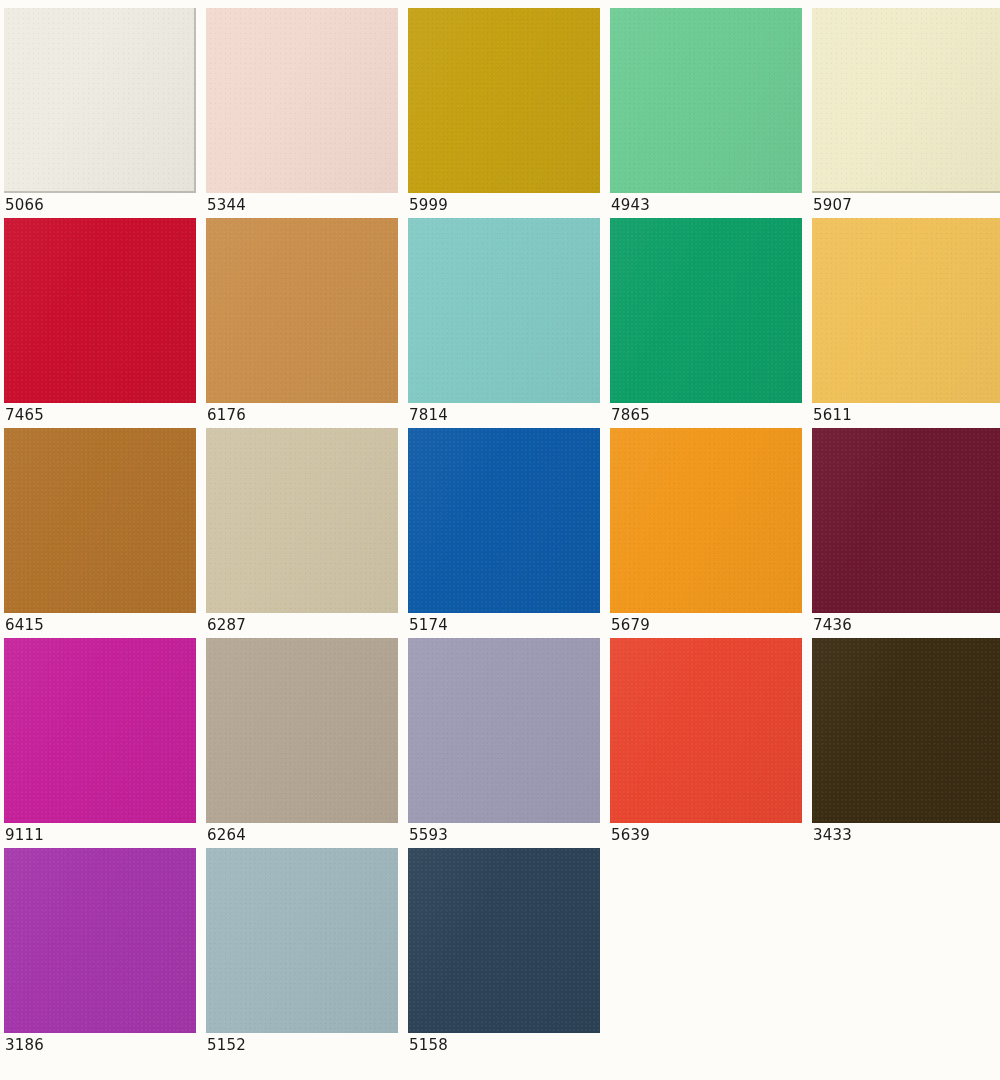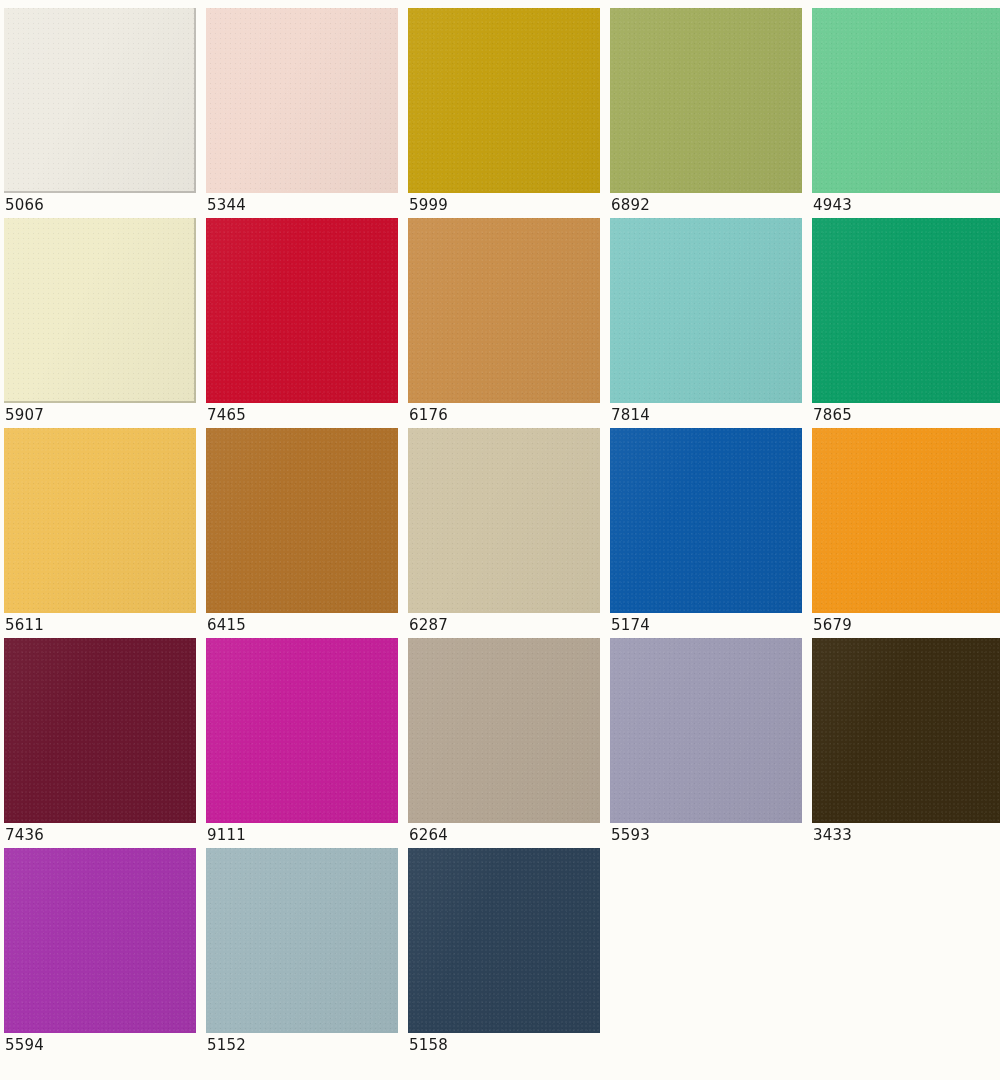--- a/index.html
+++ b/index.html
@@ -89,24 +89,20 @@
       </div>
       <div class="swatch-cell">
         <div class="swatch-chip" style="background: rgb(242, 217, 207);"></div>
         <div class="swatch-label">5344</div>
       </div>
       <div class="swatch-cell">
         <div class="swatch-chip" style="background: rgb(196, 160, 17);"></div>
         <div class="swatch-label">5999</div>
       </div>
       <div class="swatch-cell">
-        <div class="swatch-chip" style="background: rgb(162, 173, 94);"></div>
-        <div class="swatch-label">6892</div>
-      </div>
-      <div class="swatch-cell">
         <div class="swatch-chip" style="background: rgb(108, 203, 147);"></div>
         <div class="swatch-label">4943</div>
       </div>
       <div class="swatch-cell">
         <div class="swatch-chip edge-shadow" style="background: rgb(240, 236, 201);"></div>
         <div class="swatch-label">5907</div>
       </div>
       <div class="swatch-cell">
         <div class="swatch-chip" style="background: rgb(202, 14, 45);"></div>
         <div class="swatch-label">7465</div>
@@ -153,26 +149,30 @@
       </div>
       <div class="swatch-cell">
         <div class="swatch-chip" style="background: rgb(180, 166, 148);"></div>
         <div class="swatch-label">6264</div>
       </div>
       <div class="swatch-cell">
         <div class="swatch-chip" style="background: rgb(157, 155, 180);"></div>
         <div class="swatch-label">5593</div>
       </div>
       <div class="swatch-cell">
+        <div class="swatch-chip" style="background: rgb(232, 69, 47);"></div>
+        <div class="swatch-label">5639</div>
+      </div>
+      <div class="swatch-cell">
         <div class="swatch-chip" style="background: rgb(58, 44, 18);"></div>
         <div class="swatch-label">3433</div>
       </div>
       <div class="swatch-cell">
         <div class="swatch-chip" style="background: rgb(164, 53, 171);"></div>
-        <div class="swatch-label">5594</div>
+        <div class="swatch-label">3186</div>
       </div>
       <div class="swatch-cell">
         <div class="swatch-chip" style="background: rgb(159, 183, 189);"></div>
         <div class="swatch-label">5152</div>
       </div>
       <div class="swatch-cell">
         <div class="swatch-chip" style="background: rgb(45, 66, 87);"></div>
         <div class="swatch-label">5158</div>
       </div>
     </div>

